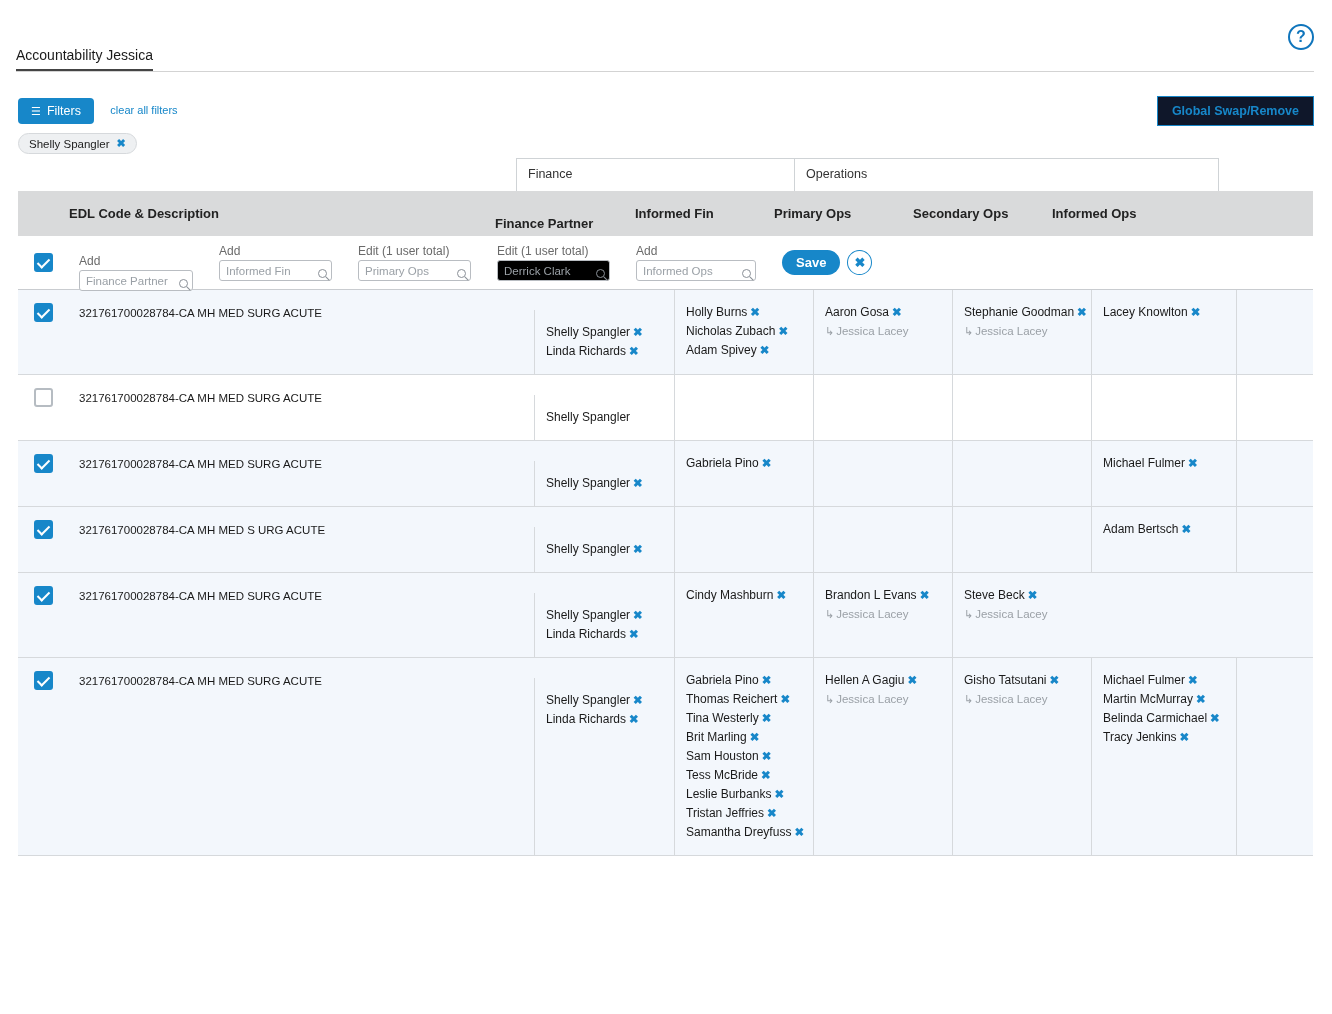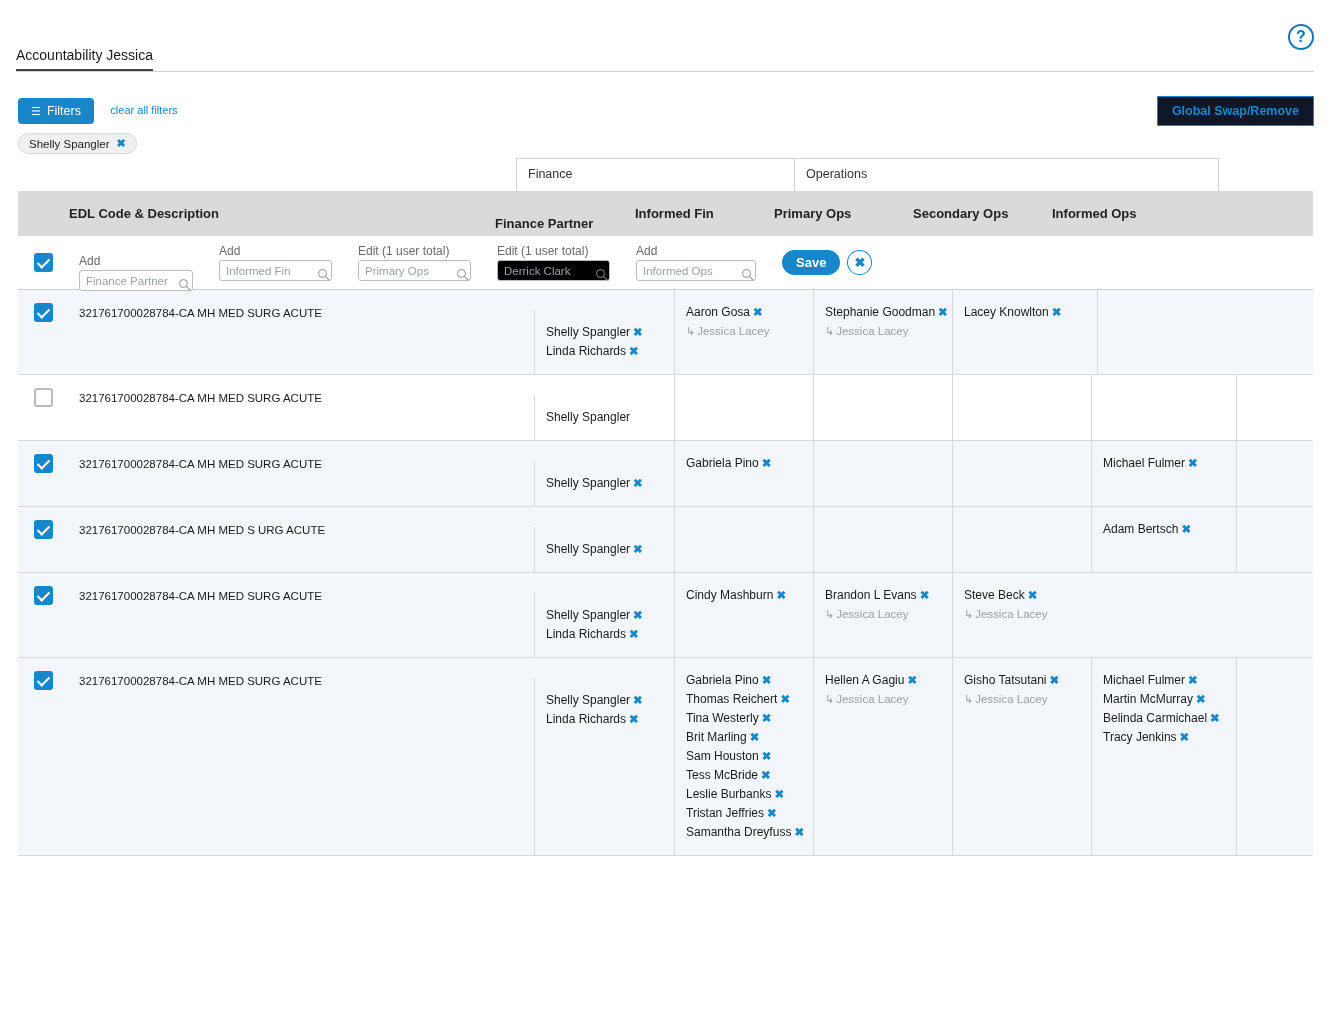--- a/index.html
+++ b/index.html
@@ -251,20 +251,25 @@
 
     <div id="rows-container">
         <div class="row data-row">
           <div class="cell c-check">
             <span class="cb checked"></span>
           </div>
           <div class="cell c-edl"><span class="edl-text">321761700028784-CA MH MED SURG ACUTE</span></div>
           <div class="cell c-fp sep-l">
             <div class="person"><span>Shelly Spangler</span><span class="x">✖</span></div>
             <div class="person"><span>Linda Richards</span><span class="x">✖</span></div>
+          </div>
+          <div class="cell c-if sep-l">
+            <div class="person"><span>Holly Burns</span><span class="x">✖</span></div>
+            <div class="person"><span>Nicholas Zubach</span><span class="x">✖</span></div>
+            <div class="person"><span>Adam Spivey</span><span class="x">✖</span></div>
           </div>
           <div class="cell c-po sep-l">
             <div class="person"><span>Aaron Gosa</span><span class="x">✖</span></div>
             <div class="subperson"><span class="arrow">↳</span><span>Jessica Lacey</span></div>
           </div>
           <div class="cell c-so sep-l">
             <div class="person"><span>Stephanie Goodman</span><span class="x">✖</span></div>
             <div class="subperson"><span class="arrow">↳</span><span>Jessica Lacey</span></div>
           </div>
           <div class="cell c-io sep-l sep-r">

